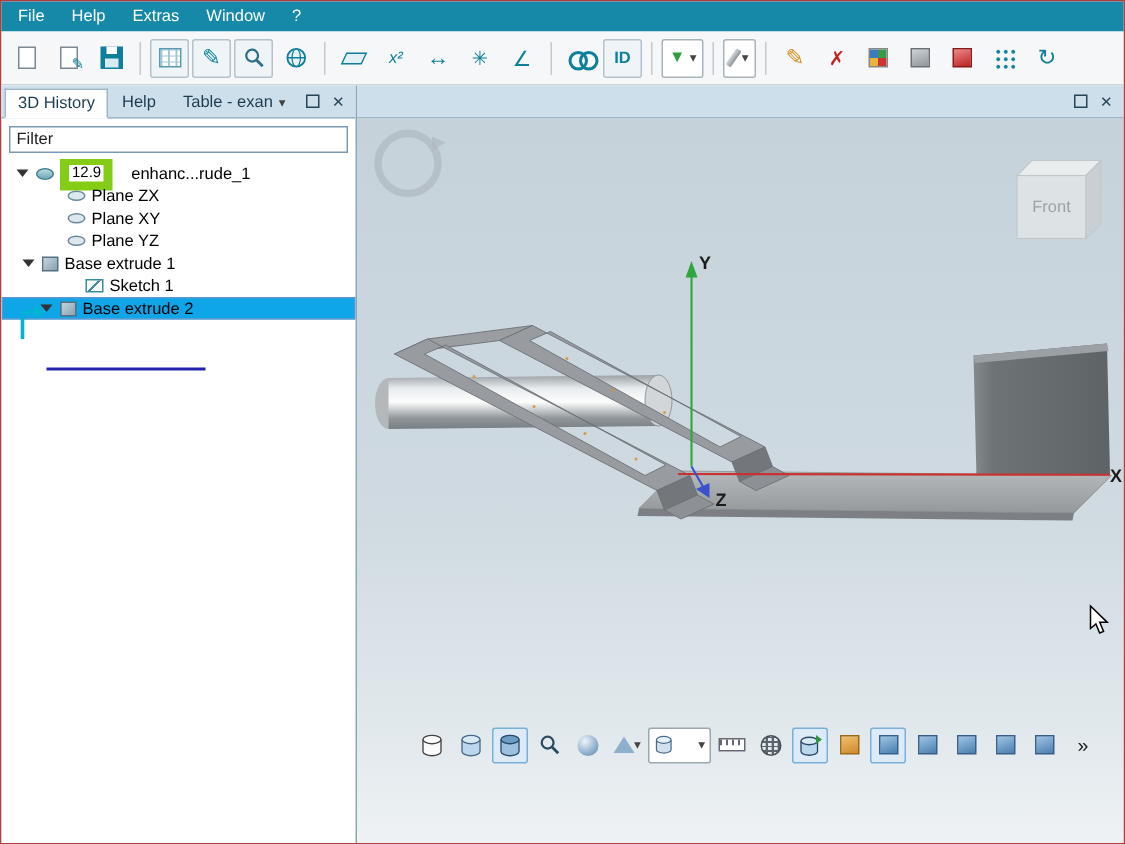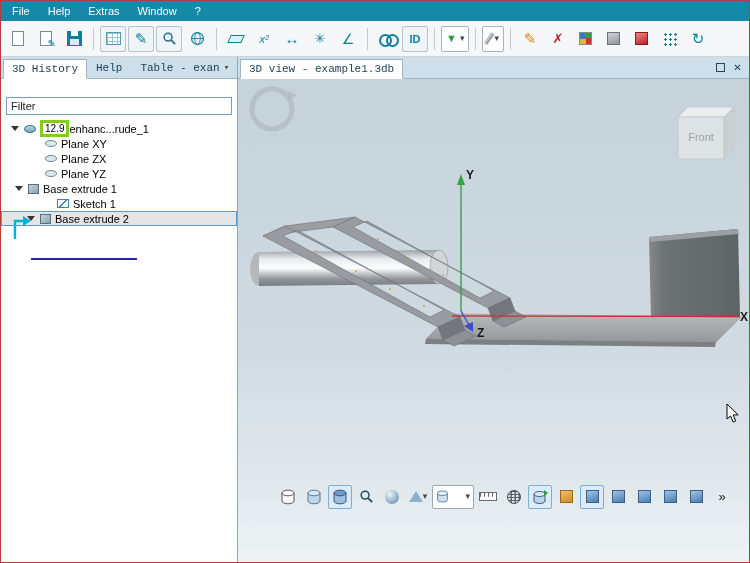--- a/index.html
+++ b/index.html
@@ -50,39 +50,39 @@
   .cube.orangec { background:linear-gradient(160deg,#f0c070,#cf8a2a); border-color:#9a6a1a; }
   .idtxt { font-size:11px; font-weight:bold; color:#0e7f9b; }
   .x2txt { font-size:11px; font-style:italic; color:#0e7f9b; }
 
   
   .main { flex:1; display:flex; min-height:0; }
   .left { width:237px; border-right:1px solid #8aa8ba; display:flex; flex-direction:column; background:#fff; }
   .right { flex:1; display:flex; flex-direction:column; min-width:0; }
 
   .tabbar { height:22px; background:#cddfeb; border-bottom:1px solid #9cb6c6; display:flex; align-items:flex-end; padding-left:2px; flex:0 0 auto; }
-  .tab { height:20px; padding:0 8px; font-size:11px; color:#1c3c50; display:flex; align-items:center; gap:4px; border:1px solid transparent; cursor:default; white-space:nowrap;font-family:Liberation Mono, monospace; }
+  .tab { height:20px; padding:0 8px; font-size:11px; color:#1c3c50; display:flex; align-items:center; gap:4px; border:1px solid transparent; cursor:default; white-space:nowrap; }
   .tab.active { background:#fff; border-color:#9cb6c6; border-bottom-color:#fff; margin-bottom:-1px; }
   .tabbtns { margin-left:auto; display:flex; align-items:center; gap:4px; padding:0 5px 4px 0; }
   .wbtn { font-size:10px; color:#24465a; width:13px; height:13px; display:flex; align-items:center; justify-content:center; cursor:default; }
   .wbox { width:9px; height:9px; border:1px solid #24465a; }
 
   
-  .filterwrap { padding:17px 5px 4px 5px; }
+  .filterwrap { padding:4px 5px 4px 5px; }
   .filter { width:100%; height:18px; border:1px solid #7a9ab0; font-size:11px; padding:1px 4px; font-family:"Liberation Sans",sans-serif; color:#222; }
   .tree { position:relative; flex:1; padding-top:2px; overflow:hidden; }
   .trow { height:15px; display:flex; align-items:center; font-size:11px; color:#000; white-space:nowrap; }
-  .trow.sel { background:#e5e5e5; box-shadow:inset 0 0 0 1px #5a98d0; }
+  .trow.sel { background:#0ea5e9; box-shadow:inset 0 0 0 1px #5a98d0; }
   .exp { width:0; height:0; border-left:4px solid transparent; border-right:4px solid transparent; border-top:5px solid #333; margin-right:5px; flex:0 0 auto; }
   .ti { margin-right:4px; flex:0 0 auto; }
   .ti-plane { width:12px; height:7px; border:1px solid #6a8a9a; border-radius:50%; background:#dde8ee; }
   .ti-asm { width:12px; height:8px; border:1px solid #3a7a8e; border-radius:50%; background:linear-gradient(#bcd8e2,#6fa8ba); }
   .ti-box { width:11px; height:10px; border:1px solid #55707e; background:linear-gradient(135deg,#c4d4de,#8aa2b0); }
   .ti-sk { width:12px; height:9px; border:1px solid #3a8aa0; background:linear-gradient(135deg,#fff 45%,#3a8aa0 45%,#3a8aa0 55%,#fff 55%); }
-  .badge { border:3px solid #84cc16; background:#fff; font-size:10px; line-height:11px; padding:0 2px; margin-right:0; flex:0 0 auto; }
+  .badge { border:6px solid #84cc16; background:#fff; font-size:10px; line-height:11px; padding:0 2px; margin-right:12px; flex:0 0 auto; }
   .annot-underline { position:absolute; left:30px; top:139px; width:106px; height:2px; background:#2222aa; }
   .annot-arrow { position:absolute; left:8px; top:90px; }
 
   
   .viewport { position:relative; flex:1; min-height:0; background:linear-gradient(#c6d2da 0%, #cfdae1 55%, #e2e9ed 85%, #eef2f4 100%); }
   .scene { position:absolute; left:0; top:0; }
   .axlbl { font:600 12px "Liberation Sans",sans-serif; fill:#1a1a1a; }
   .cubelbl { font:11px "Liberation Sans",sans-serif; fill:#9ba3a7; }
 
   .vtoolbar { position:absolute; left:38px; top:404px; height:27px; display:flex; align-items:center; gap:2px; }
@@ -221,25 +221,25 @@
       </div>
       <div class="tree">
         <div class="trow" style="padding-left:10px">
           <span class="exp"></span>
           <span class="ti ti-asm"></span>
           <span class="badge">12.9</span>
           <span>enhanc...rude_1</span>
         </div>
         <div class="trow" style="padding-left:44px">
           <span class="ti ti-plane"></span>
-          <span>Plane XY</span>
+          <span>Plane ZX</span>
         </div>
         <div class="trow" style="padding-left:44px">
           <span class="ti ti-plane"></span>
-          <span>Plane ZX</span>
+          <span>Plane XY</span>
         </div>
         <div class="trow" style="padding-left:44px">
           <span class="ti ti-plane"></span>
           <span>Plane YZ</span>
         </div>
         <div class="trow" style="padding-left:14px">
           <span class="exp"></span>
           <span class="ti ti-box"></span>
           <span>Base extrude 1</span>
         </div>
@@ -255,21 +255,20 @@
         <div class="annot-underline"></div>
         <svg class="annot-arrow" width="24" height="34">
           <path d="M6,30 L6,12 L15,12" fill="none" stroke="#00b2d4" stroke-width="2.4"></path>
           <polygon points="14,7 14,17 22,12" fill="#00b2d4"></polygon>
         </svg>
       </div>
     </div>
 
     <div class="right">
       <div class="tabbar">
-        <span class="tab active">3D view - example1.3db</span>
         <span class="tabbtns">
           <span class="wbtn">
               <span class="wbox"></span>
             </span>
           <span class="wbtn">✕</span>
         </span>
       </div>
 
       <div class="viewport">
         <svg class="scene" width="511" height="463" viewBox="0 0 511 463">

